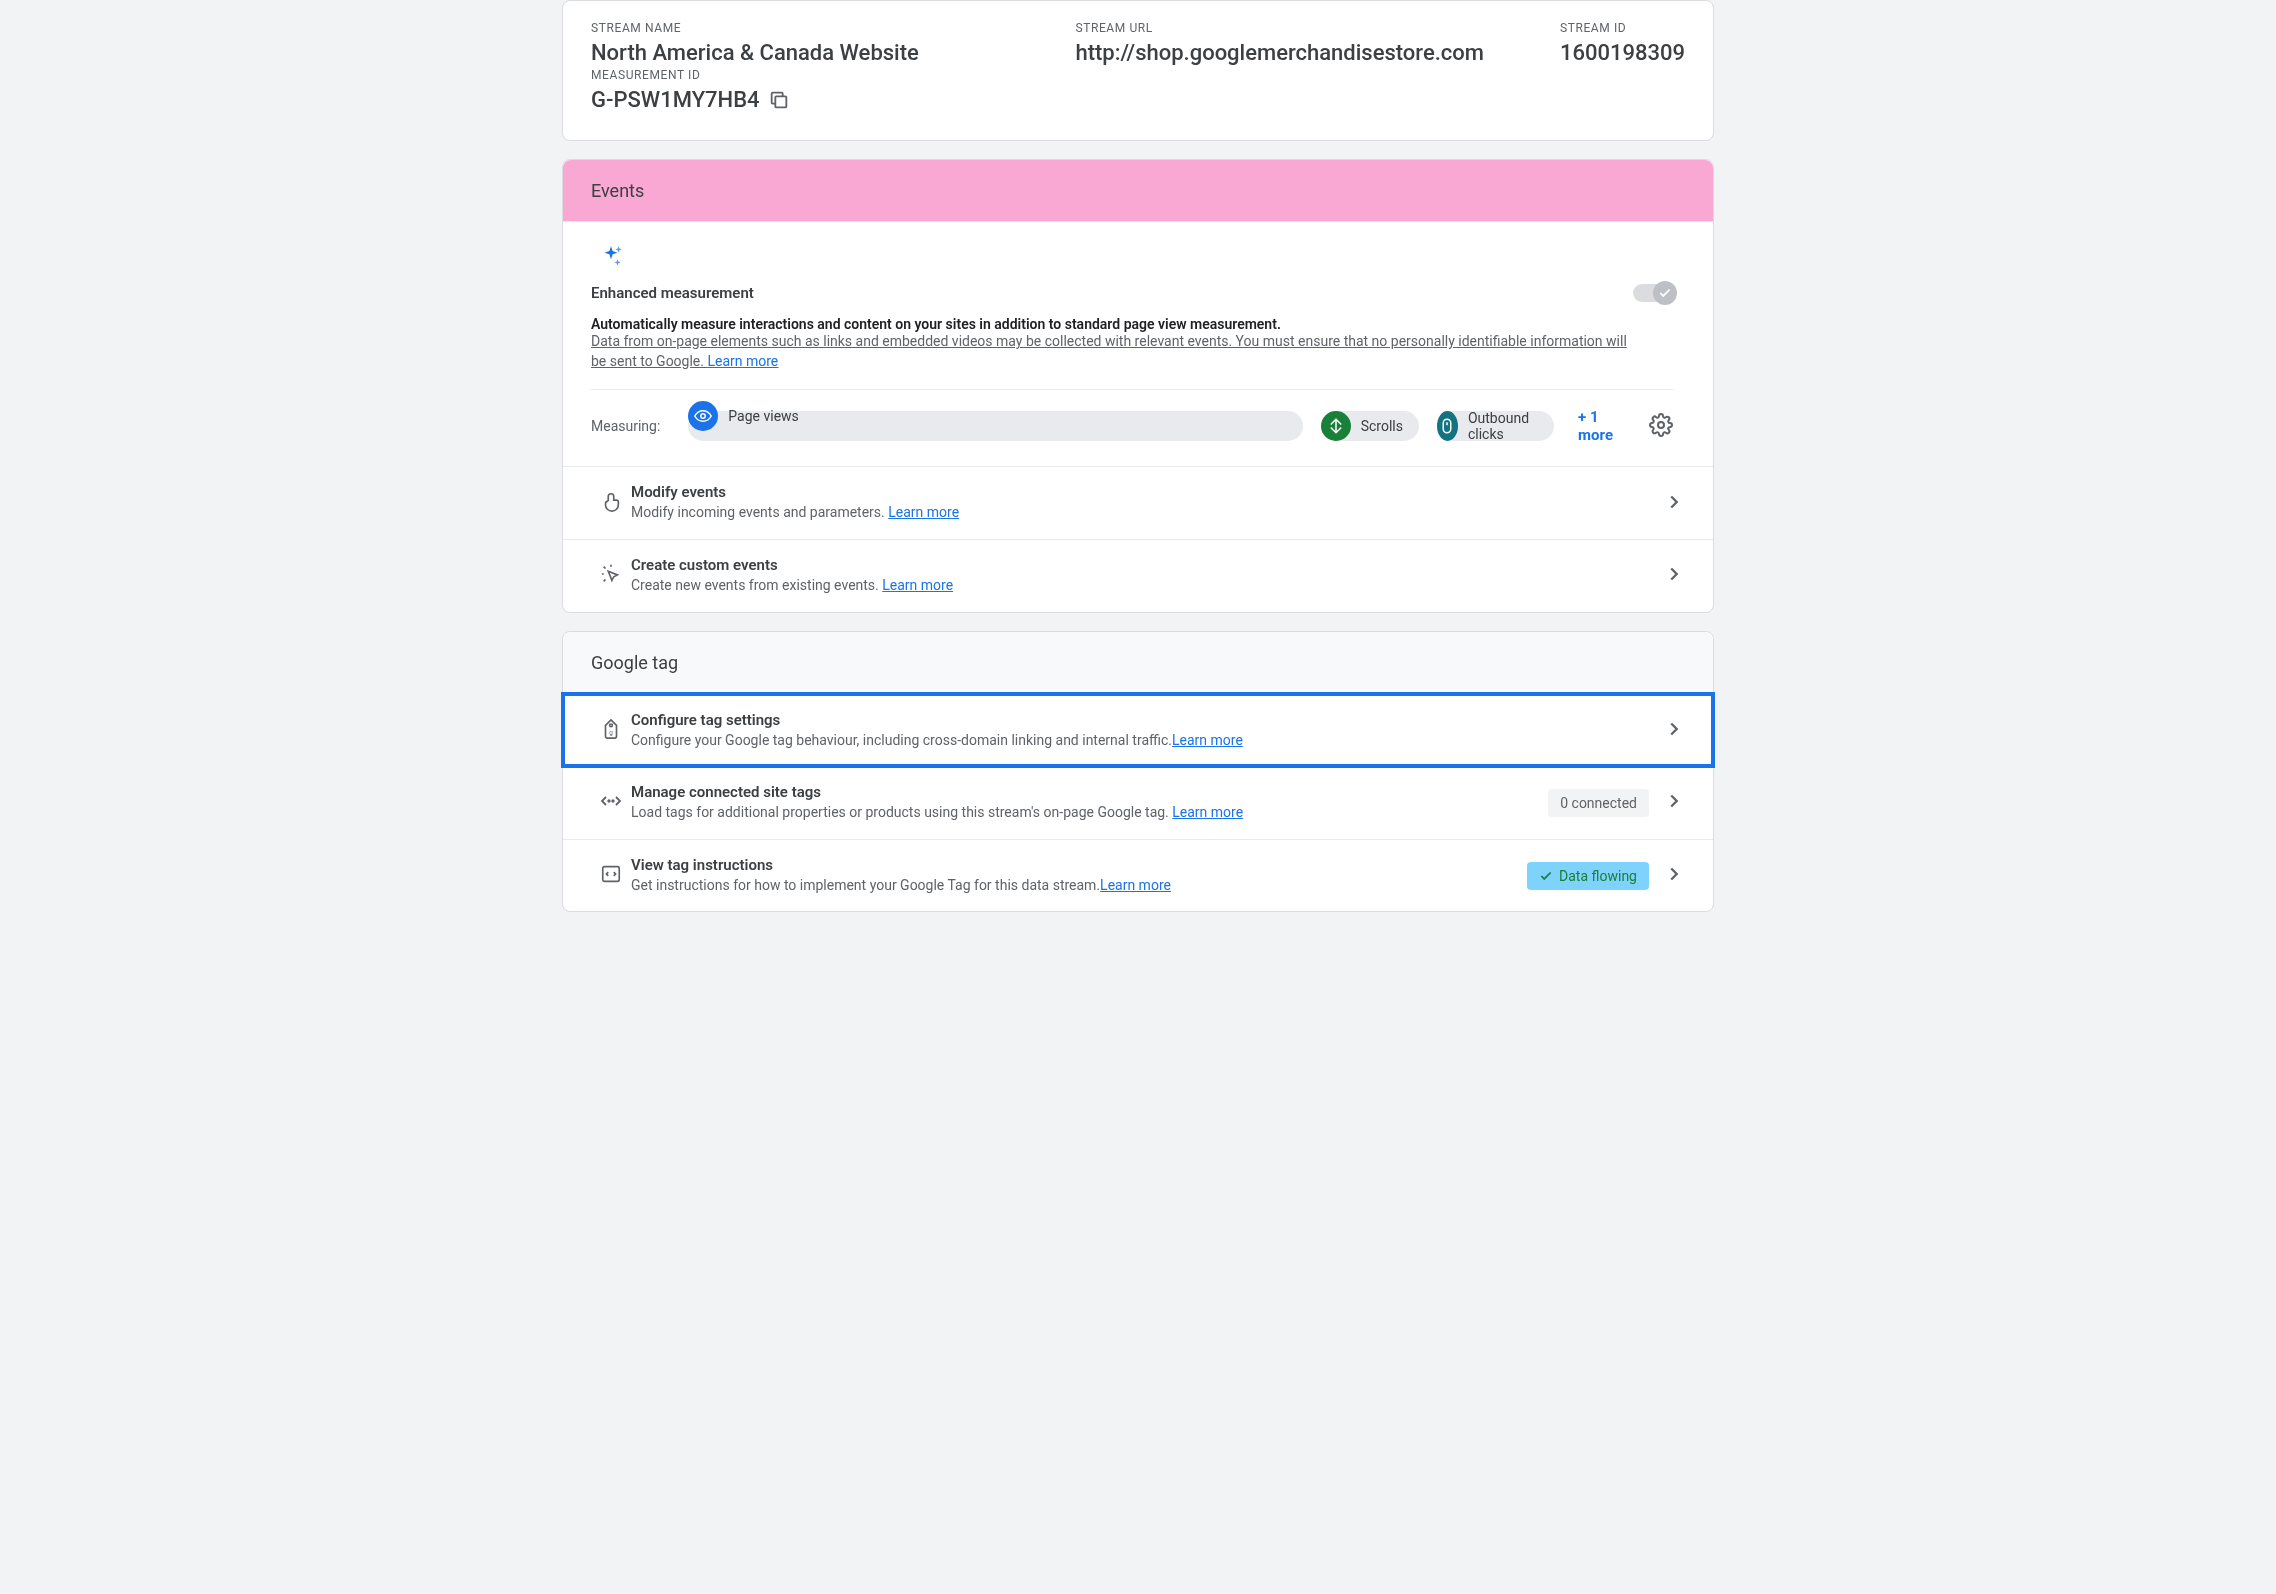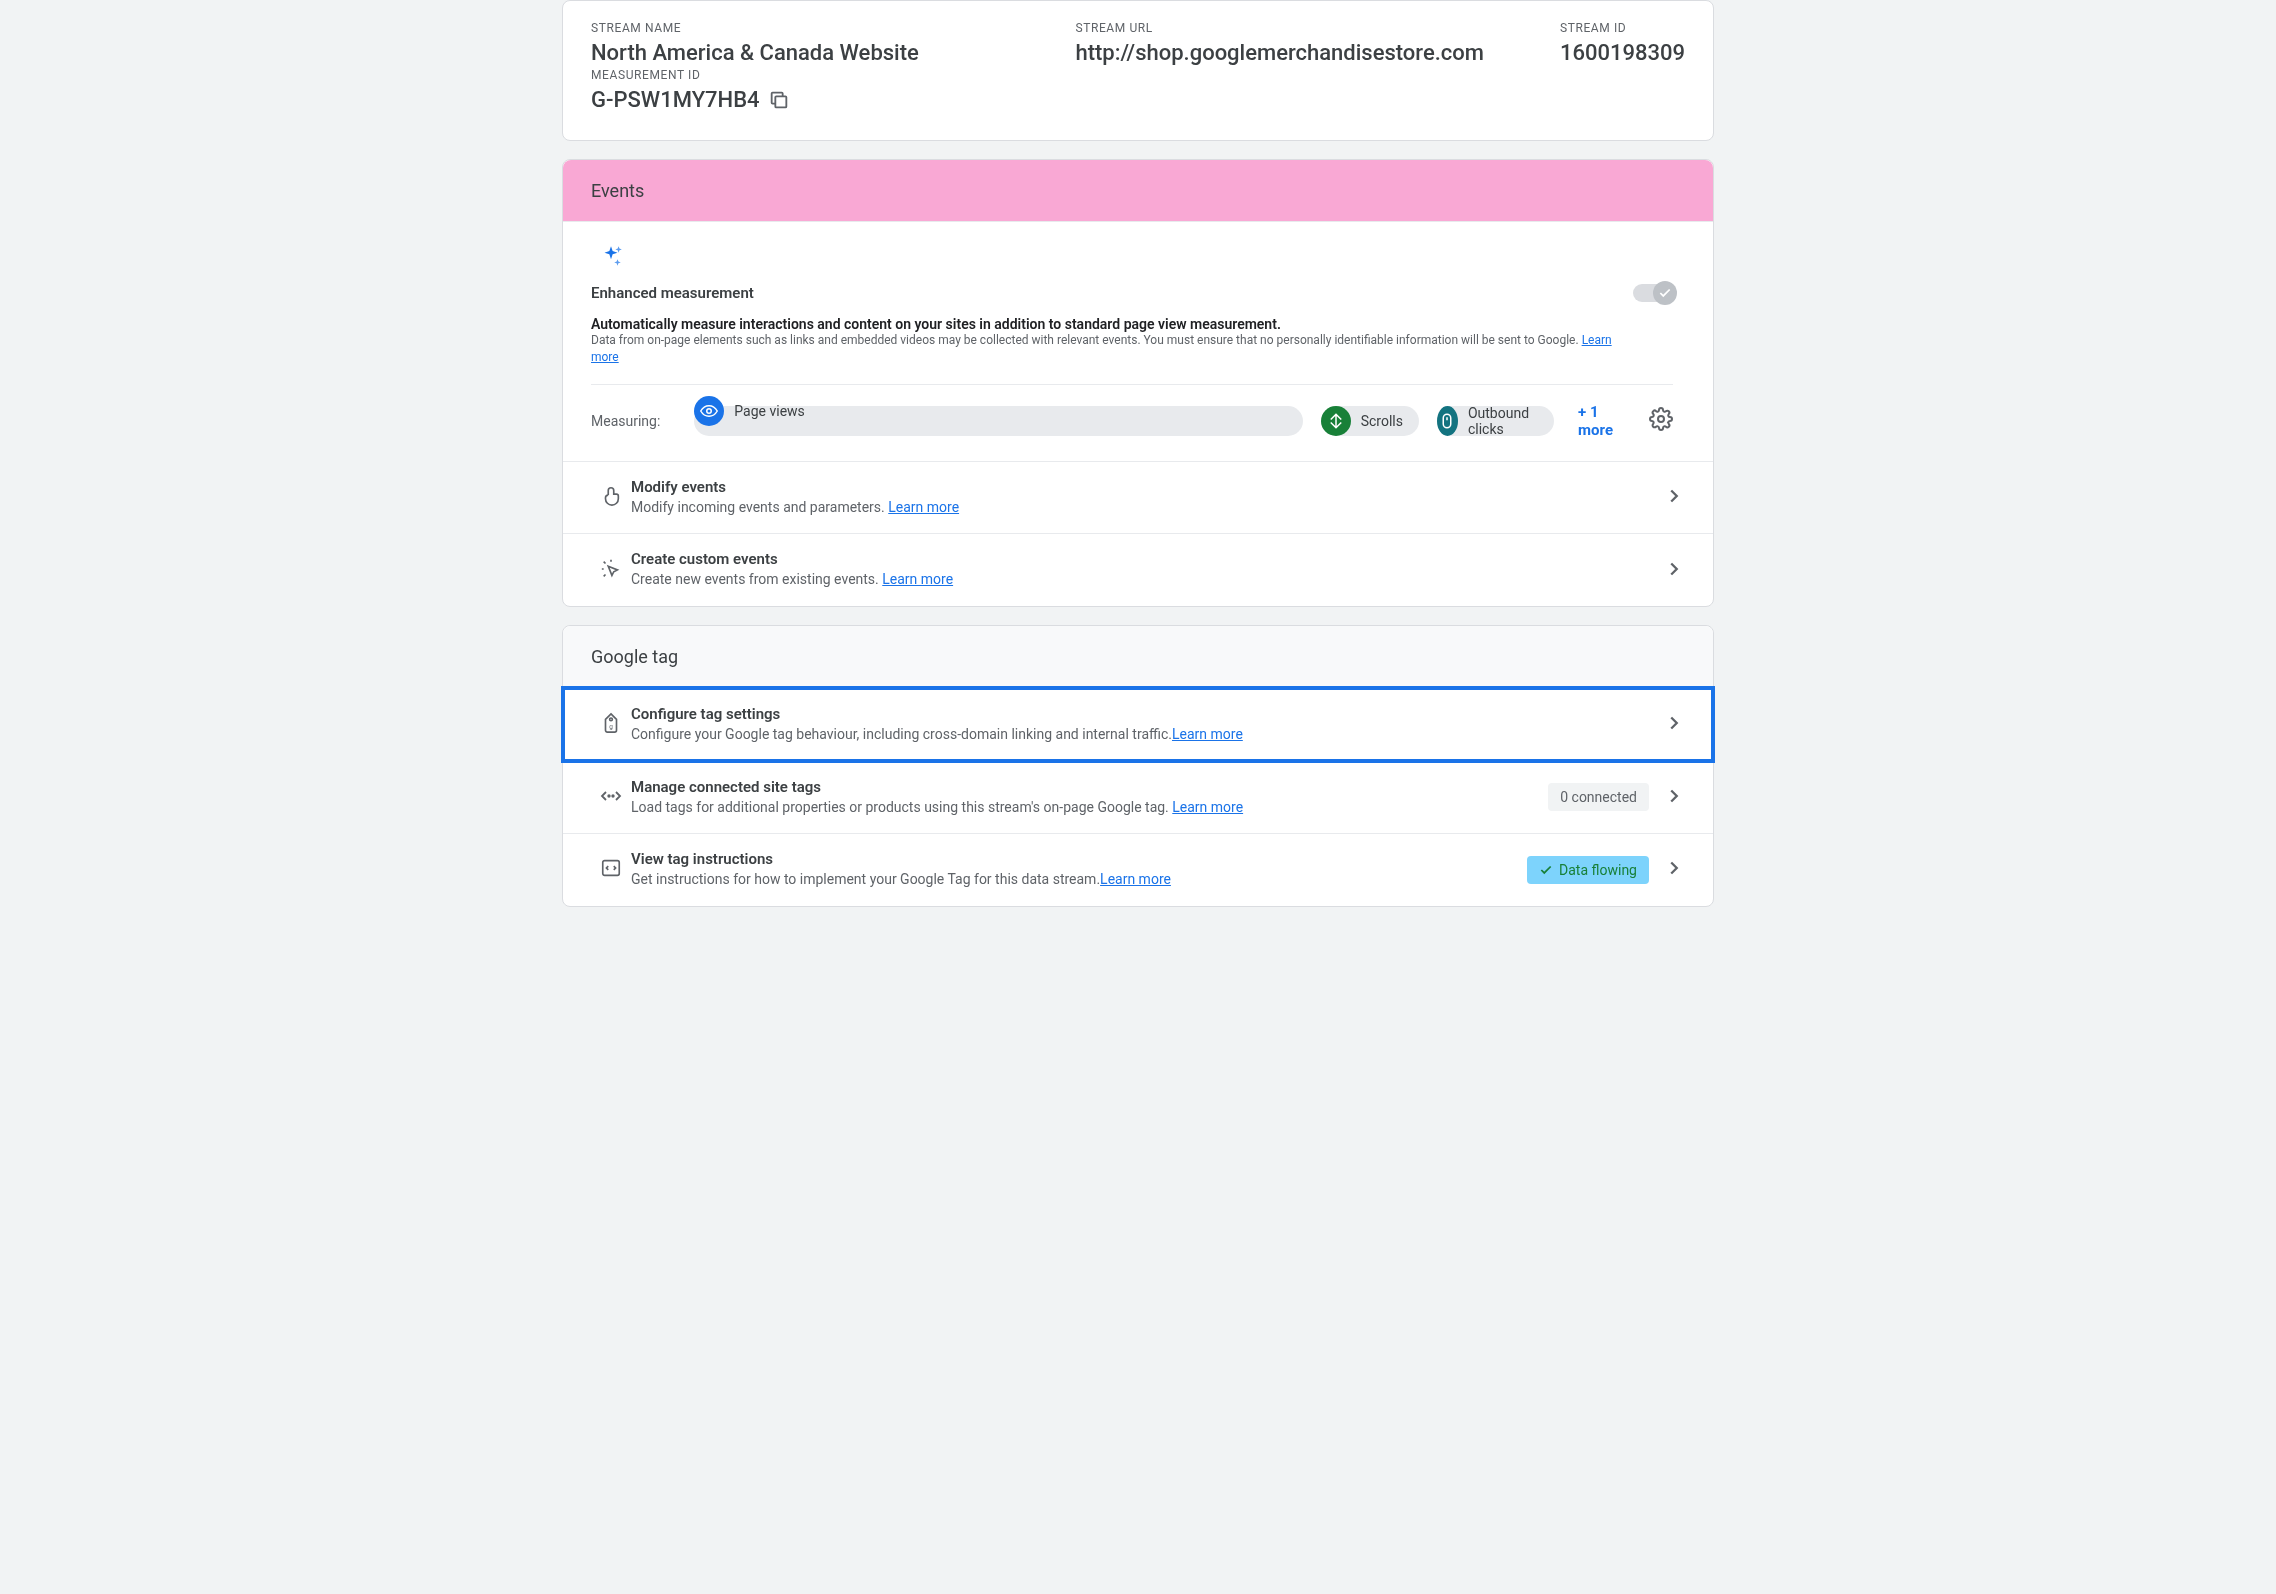--- a/index.html
+++ b/index.html
@@ -120,23 +120,24 @@
     display: flex;
     align-items: flex-start;
   }
   .enhance-intro {
     font-size: 14px;
     color: #202124;
     font-weight: 600;
     margin-bottom: 0;
   }
   .enhance-desc {
-    font-size: 12px;
+    font-size: 14px;
     color: #5f6368;
     line-height: 1.4;
+    text-decoration: underline;
   }
   .toggle {
     width: 40px;
     height: 18px;
     background: #dadce0;
     border-radius: 10px;
     position: relative;
     cursor: pointer;
     flex-shrink: 0;
   }
@@ -158,21 +159,21 @@
     margin: 18px 0;
   }
   .measuring {
     display: flex;
     align-items: center;
     gap: 18px;
   }
   .measuring .mlabel {
     color: #5f6368;
     font-size: 14px;
-    margin-right: 16px;
+    margin-right: 10px;
   }
   .chip {
     display: inline-flex;
     align-items: center;
     background: #e8eaed;
     border-radius: 20px;
     height: 30px;
     padding-right: 16px;
     font-size: 14px;
     color: #3c4043;

